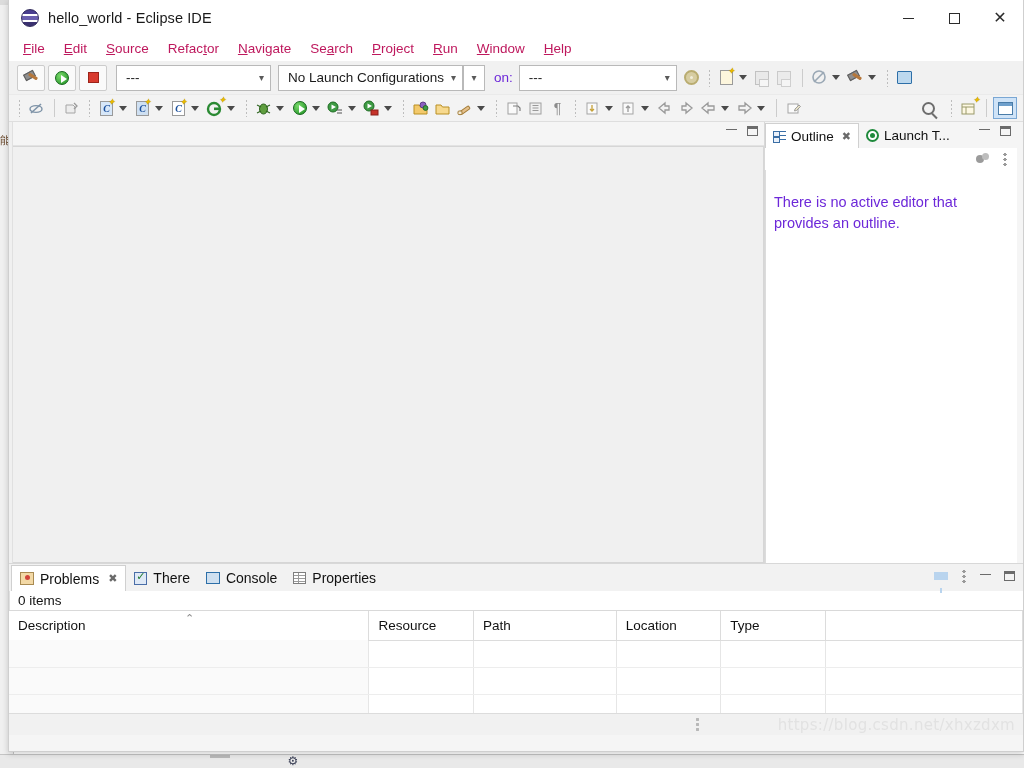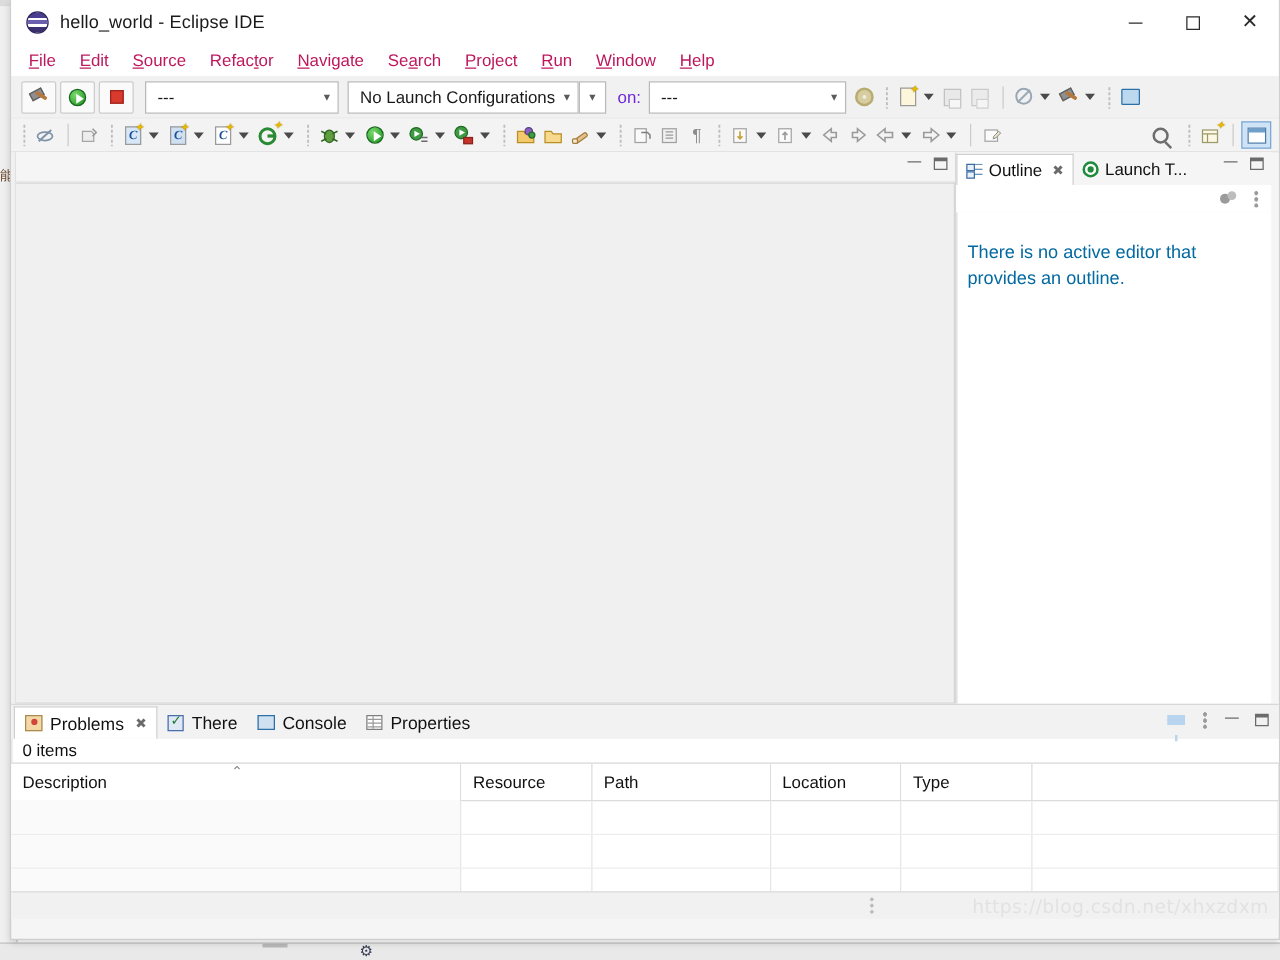--- a/index.html
+++ b/index.html
@@ -312,21 +312,21 @@
     width: 6px; height: 14px;
     background-image: radial-gradient(circle, #9a9a9a 1.6px, transparent 1.8px);
     background-size: 6px 5px;
   }
   .outline-body {
     position: absolute; left: 0; top: 48px; right: 0; bottom: 0;
     background: #ffffff; border-left: 1px solid #dcdcdc;
     padding: 22px 14px 0 8px;
   }
   .outline-msg {
-    font-size: 14.5px; color: #0369a1; line-height: 1.42;
+    font-size: 14.5px; color: #6d28d9; line-height: 1.42;
   }
 
   
   .bottom-panel {
     position: relative; height: 172px; background: #f5f5f5;
     border-top: 1px solid #d8d8d8;
   }
   .bottom-tabbar {
     height: 27px; display: flex; align-items: flex-end; position: relative;
     background: #f2f2f2; padding-left: 2px;

